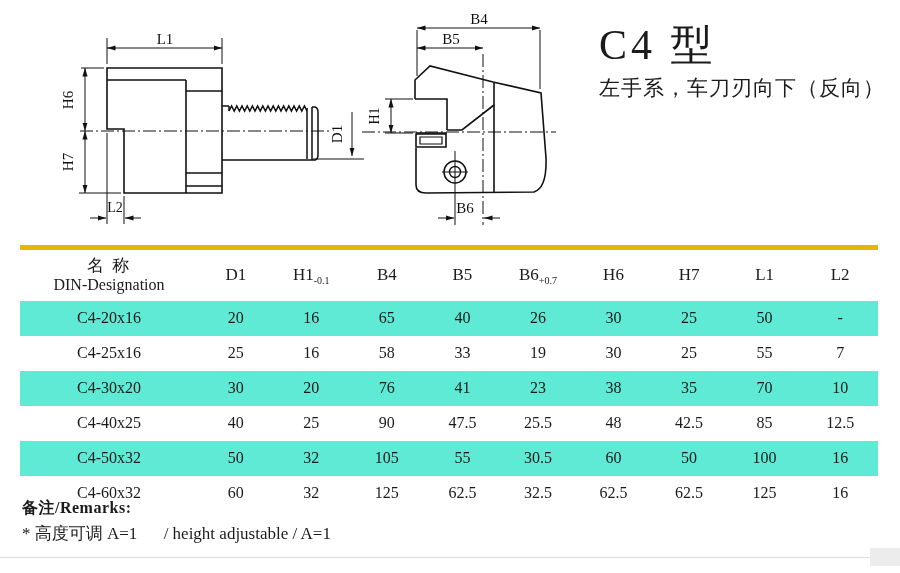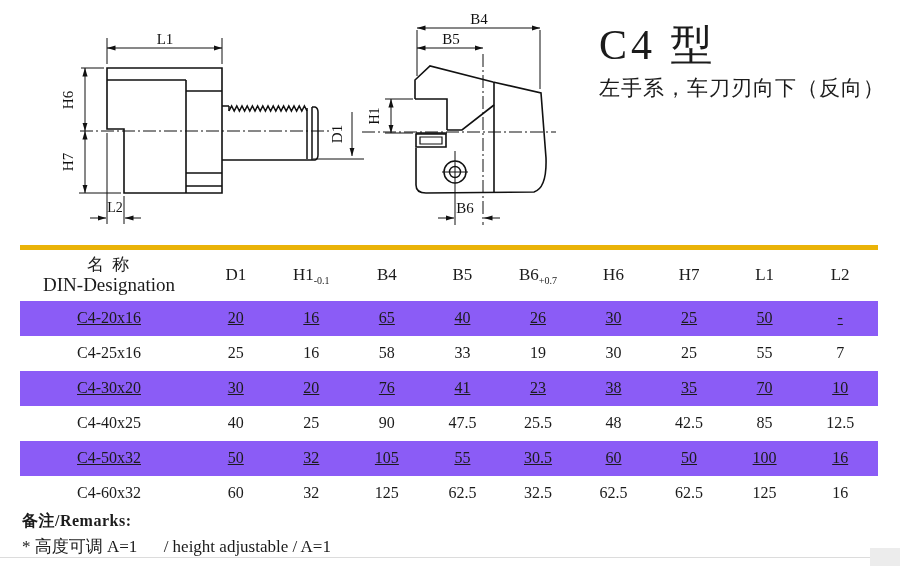--- a/index.html
+++ b/index.html
@@ -9,30 +9,30 @@
   
   .title-block{position:absolute;left:599px;top:22px;}
   .model{font-size:42px;letter-spacing:4px;line-height:1.1;font-weight:400;}
   .subtitle{font-size:21px;margin-top:6px;letter-spacing:1px;}
   
   .spec-table{position:absolute;left:20px;top:245px;width:858px;border-collapse:collapse;
               border-top:5px solid #eab308;table-layout:fixed;}
   .spec-table th,.spec-table td{padding:0;text-align:center;vertical-align:middle;font-weight:400;}
   .spec-table thead tr{height:53px;}
   .spec-table tbody tr{height:35px;}
-  .spec-table tbody tr.shaded{background:#8b5cf6;text-decoration:underline;}
+  .spec-table tbody tr.shaded{background:#5eead4;}
   .col-name{width:178px;}
   .hdr-zh{font-size:17px;letter-spacing:2px;display:block;line-height:1.15;}
-  .hdr-en{font-size:19px;display:block;line-height:1.15;}
+  .hdr-en{font-size:16px;display:block;line-height:1.15;}
   .col-hdr{font-size:17px;}
   .col-hdr sub{font-size:10px;}
   .cell{font-size:16px;}
   .row-name{font-size:16px;}
   
-  .remarks{position:absolute;left:22px;top:511px;}
+  .remarks{position:absolute;left:22px;top:498px;}
   .remarks-heading{font-size:16px;font-weight:bold;letter-spacing:.5px;}
   .remarks-line{font-size:17px;margin-top:3px;}
   .remarks-line .en{margin-left:22px;}
   
   .bottom-rule{position:absolute;left:0;top:557px;width:900px;height:1px;background:#dcdcdc;}
   .corner-artifact{position:absolute;left:870px;top:548px;width:30px;height:18px;background:#ececec;}
 </style>
 </head>
 <body>
 

